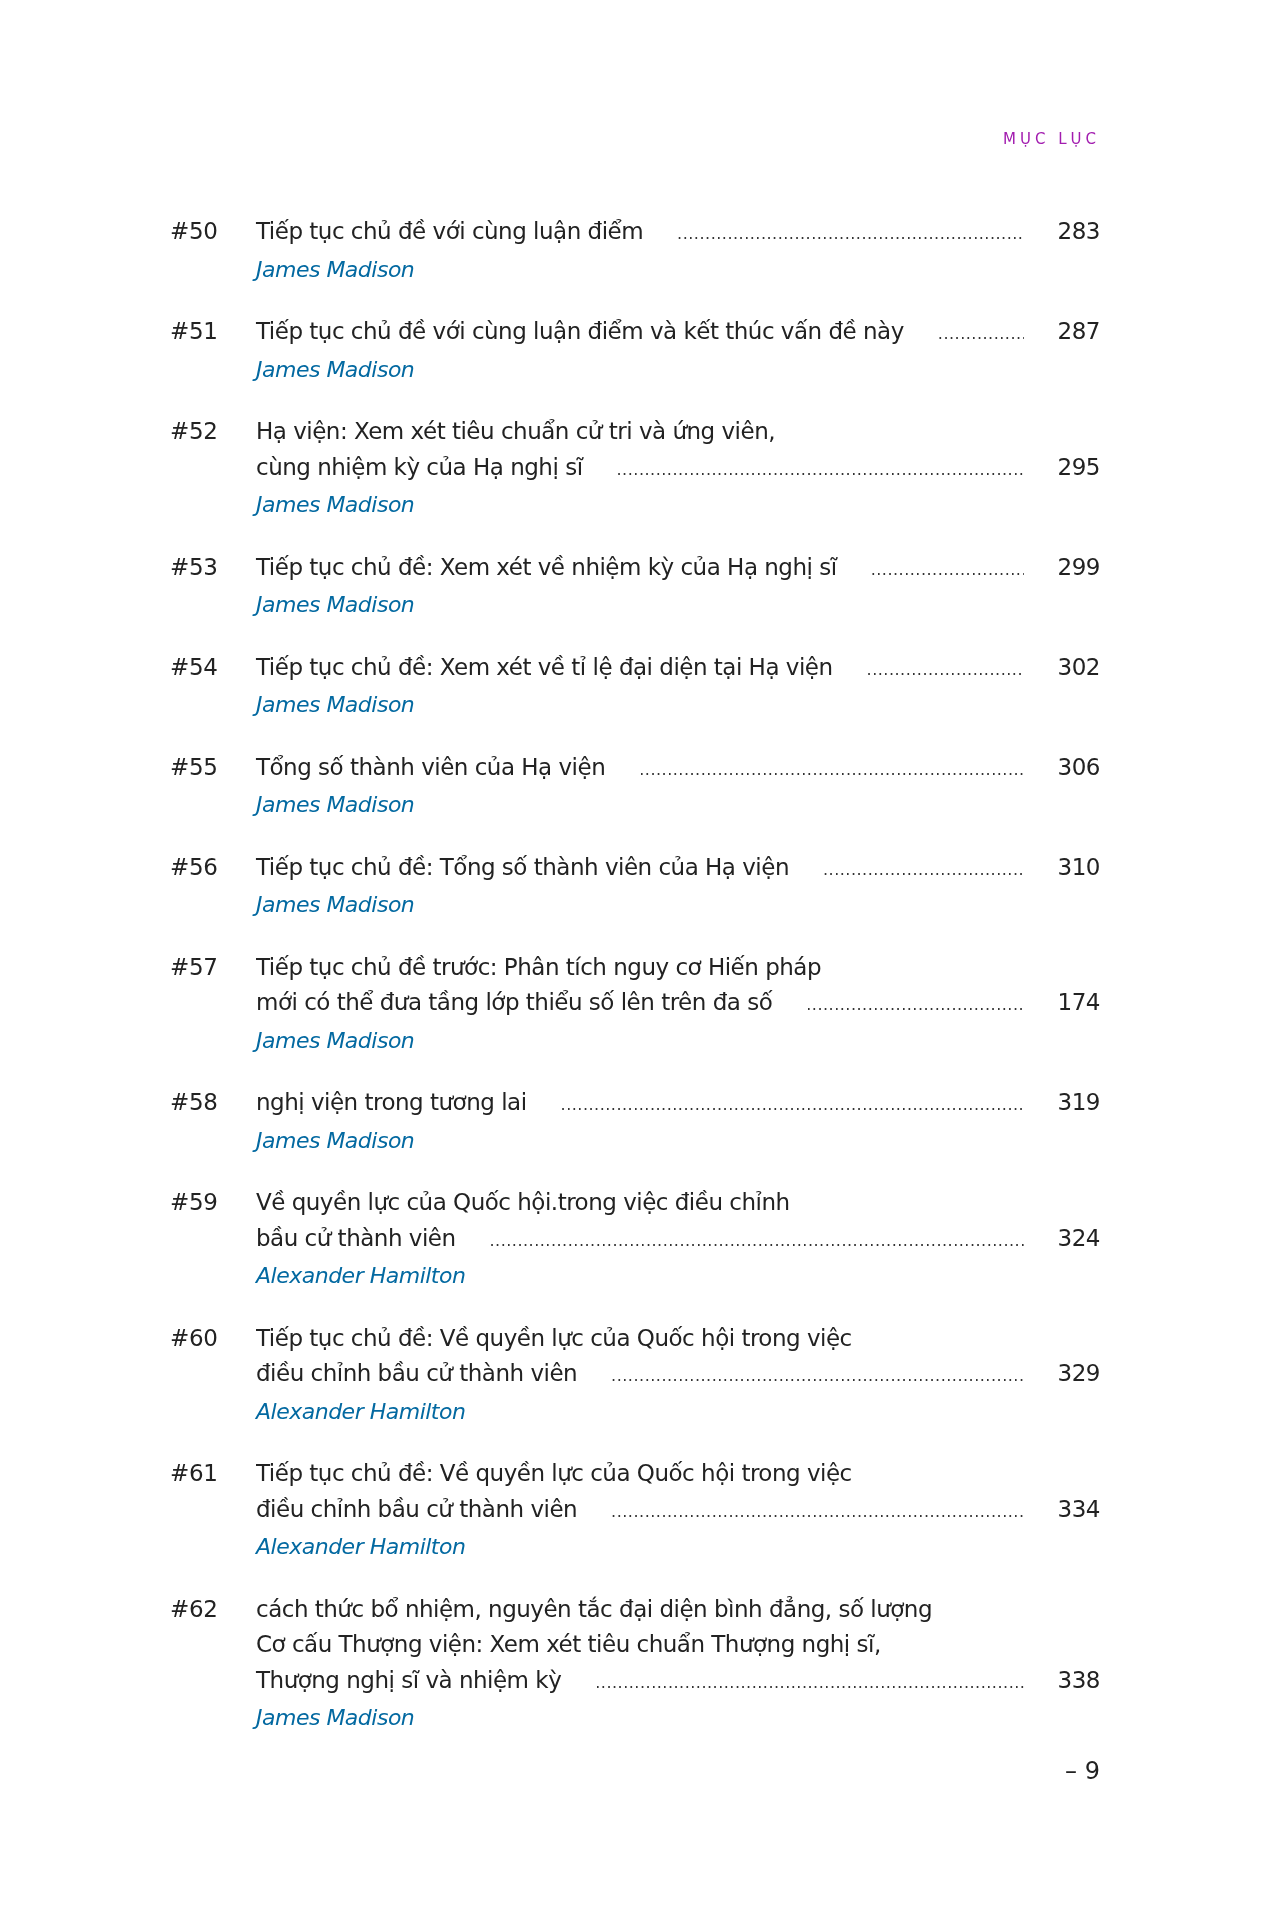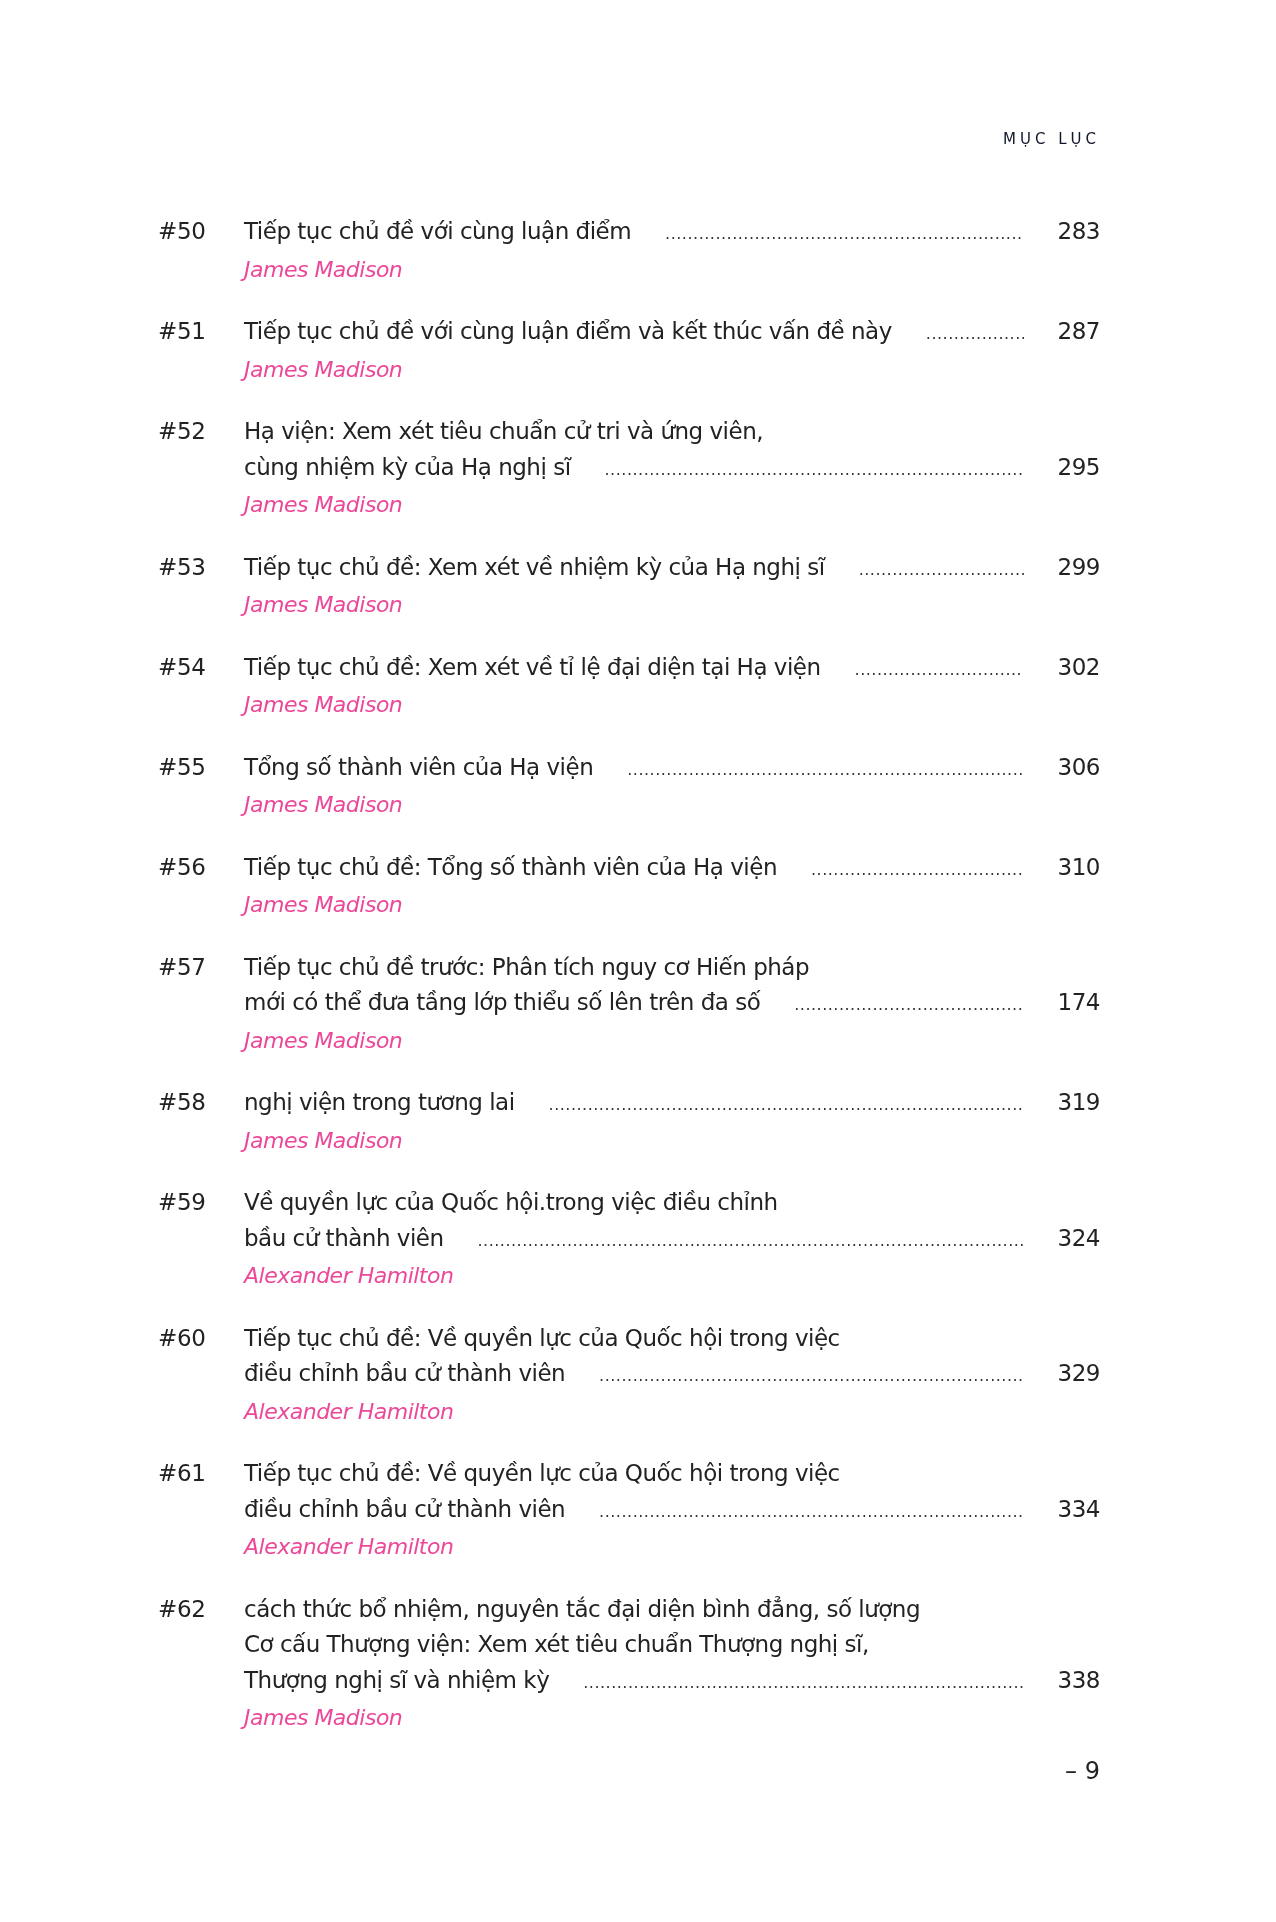--- a/index.html
+++ b/index.html
@@ -14,38 +14,39 @@
       overflow: hidden;
       font-family: "DejaVu Sans", "Liberation Sans", sans-serif;
       color: #222222;
     }
     .running-head {
       position: absolute;
       right: 176px;
       top: 130px;
       font-size: 15px;
       letter-spacing: 4px;
-      color: #0f172a;
+      color: #a21caf;
     }
     .toc {
       position: absolute;
       left: 158px;
       top: 214px;
       width: 942px;
     }
     .entry {
       display: flex;
       margin-bottom: 27px;
     }
     .entry-num {
       width: 86px;
       flex: none;
       font-size: 23px;
       line-height: 35.5px;
       letter-spacing: -0.3px;
+      margin-left: 12px;
     }
     .entry-body {
       flex: 1;
       min-width: 0;
     }
     .title-line {
       font-size: 23px;
       line-height: 35.5px;
       letter-spacing: -0.5px;
       white-space: nowrap;
@@ -77,21 +78,21 @@
     }
     .title-last .page {
       flex: none;
       text-align: right;
     }
     .author {
       font-size: 22px;
       line-height: 35.5px;
       font-style: italic;
       letter-spacing: -0.5px;
-      color: #ec4899;
+      color: #0369a1;
     }
     .folio {
       position: absolute;
       right: 176px;
       top: 1757px;
       font-size: 24px;
       color: #222;
     }
   </style>
 </head>

